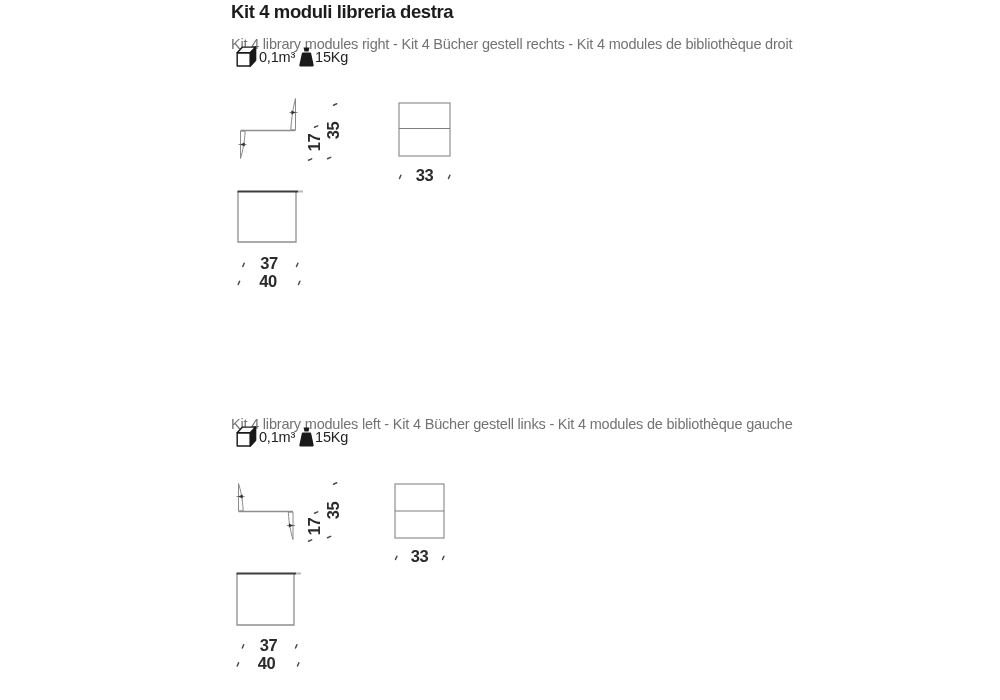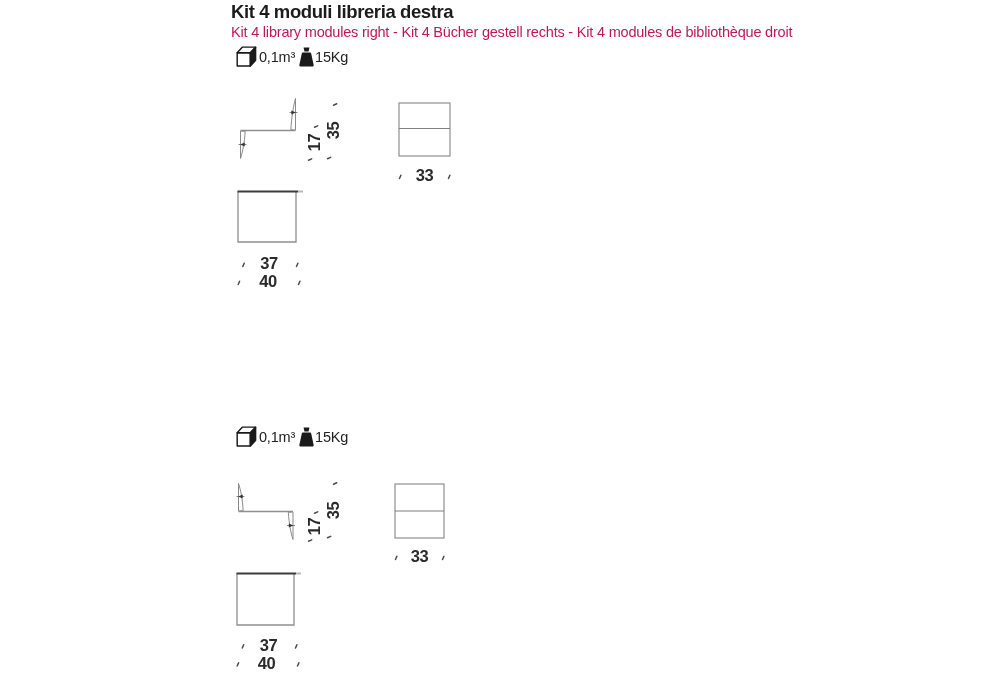--- a/index.html
+++ b/index.html
@@ -1,22 +1,22 @@
 <!DOCTYPE html>
 <html><head>
 <meta charset="utf-8">
 <style>
   html,body{margin:0;padding:0;background:#fff;}
   .canvas{position:relative;width:1000px;height:700px;background:#ffffff;overflow:hidden;
           font-family:"Liberation Sans", sans-serif;color:#1e1e1e;}
   .kit{position:absolute;left:0;width:1000px;height:380px;}
   .kit-title{position:absolute;left:231px;top:1px;margin:0;font-size:18.5px;font-weight:bold;
              letter-spacing:-0.4px;color:#1c1c1c;white-space:nowrap;}
-  .kit-subtitle{position:absolute;left:231px;top:24px;margin:0;font-size:14.5px;font-weight:400;
-                letter-spacing:-0.2px;color:#be185d;white-space:nowrap;}
+  .kit-subtitle{position:absolute;left:231px;top:36px;margin:0;font-size:14.5px;font-weight:400;
+                letter-spacing:-0.2px;color:#737373;white-space:nowrap;}
   .specs{position:absolute;left:236px;top:46px;display:flex;align-items:center;
          font-size:14.5px;color:#222;}
   .specs .gap{width:3px;}
   .spec-val{letter-spacing:-0.2px;}
   .spec-unit{letter-spacing:-0.2px;}
   .drawing{position:absolute;left:225px;top:90px;}
   
   .gline{stroke:#8f8f8f;stroke-width:1.3;fill:none;}
   .gline2{stroke:#8f8f8f;stroke-width:1.2;fill:#fff;}
   .midline{stroke:#7f7f7f;stroke-width:1.1;}
@@ -102,20 +102,21 @@
       </g>
       <g>
         <path class="tick" d="M13.2,194.5 l1.4,-3.2"></path>
         <text class="dim" text-anchor="middle" x="43" y="197">40</text>
         <path class="tick" d="M73.5,194.5 l1.4,-3.2"></path>
       </g>
     </svg>
   </section>
 
   <section class="kit" style="top:380px;">
+    <p class="kit-subtitle">Kit 4 library modules left - Kit 4 Bücher gestell links - Kit 4 modules de bibliothèque gauche</p>
 
     <div class="specs">
       <svg class="cubeicon" width="23" height="21" viewBox="0 0 24 22">
         <path d="M1.2,7 L15,7 L15,21 L1.2,21 Z" fill="#ffffff"></path>
         <path d="M1.2,7 L6.5,1.2 L20.5,1.2 L15,7 Z" fill="#ffffff"></path>
         <path d="M15,7 L20.5,1.2 L20.5,15 L15,21 Z" fill="#1a1a1a"></path>
       </svg>
       <span class="spec-val">0,1</span>
       <span class="spec-unit">m³</span>
       <span class="gap"></span>

